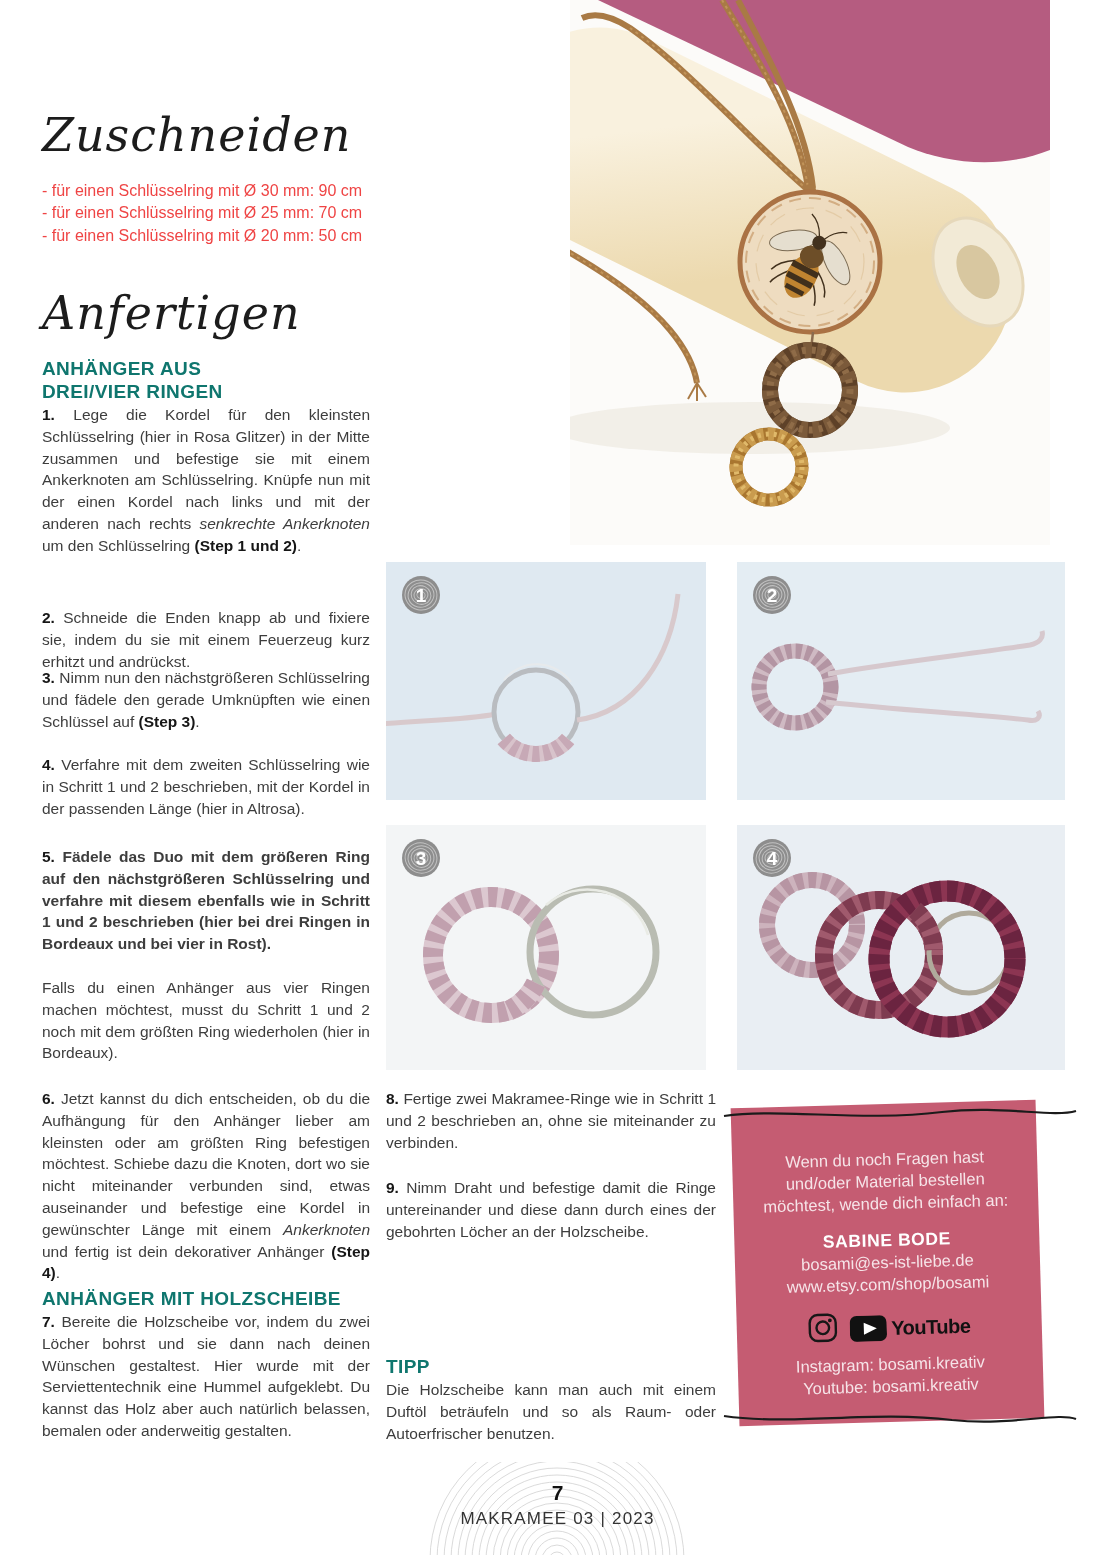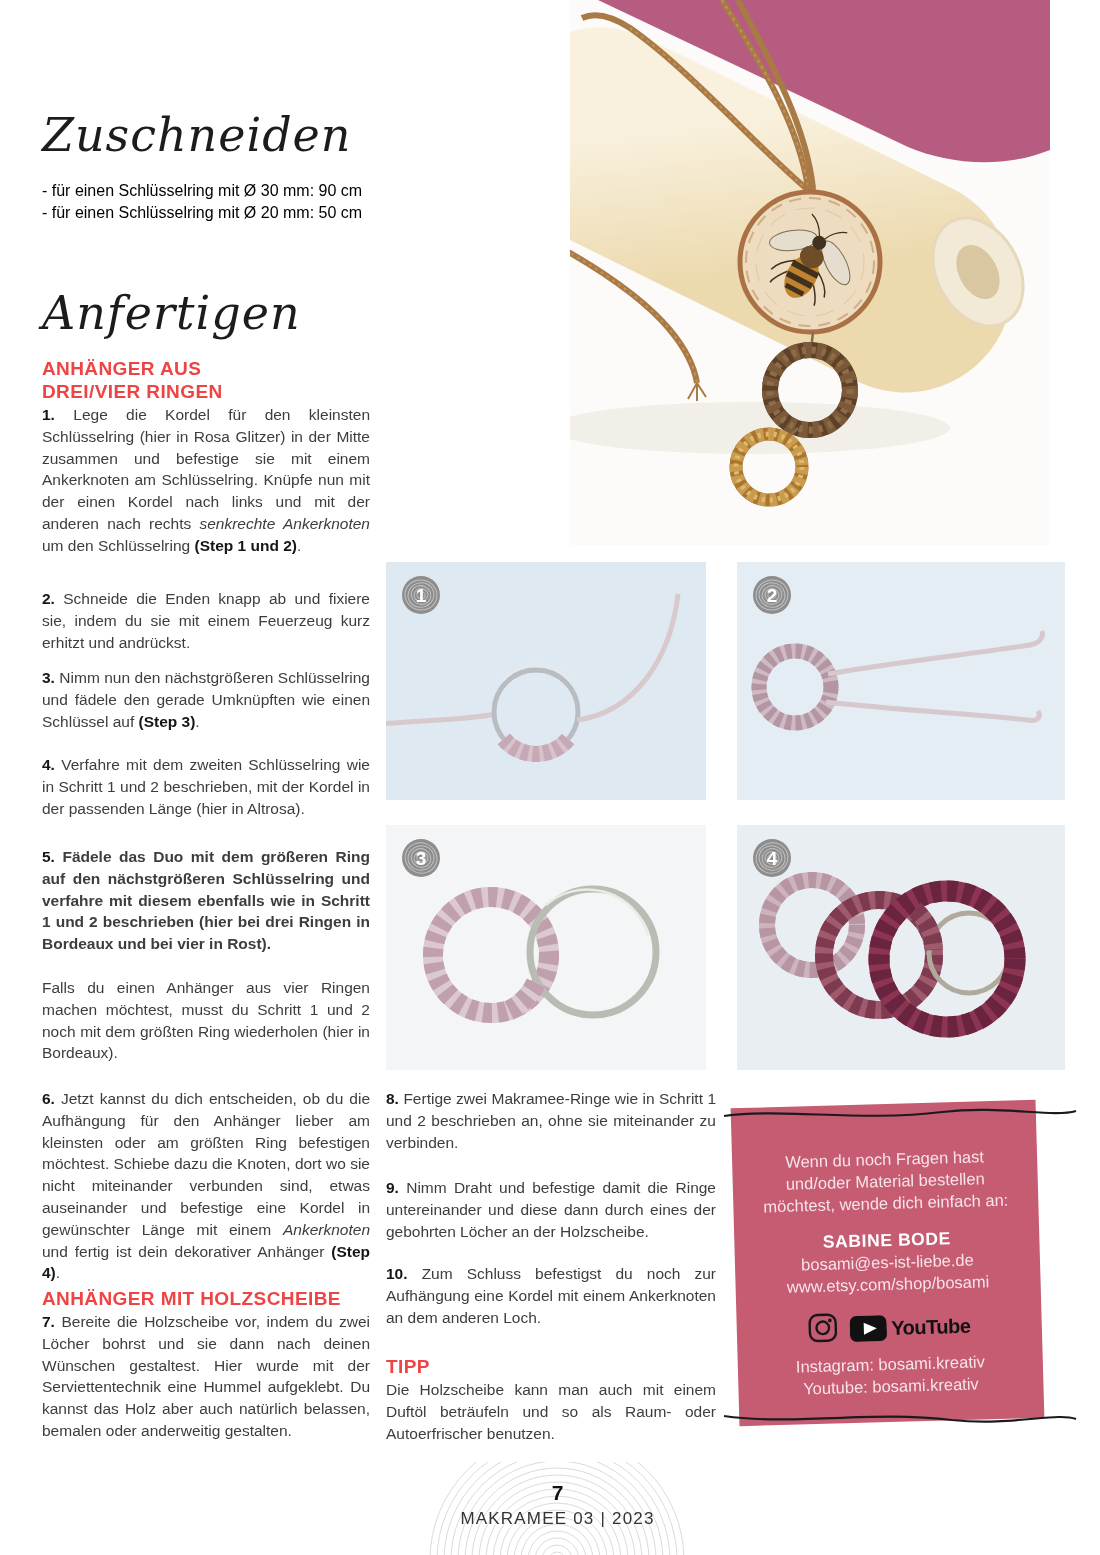--- a/index.html
+++ b/index.html
@@ -1,23 +1,23 @@
 <!DOCTYPE html>
 <html lang="de"><head>
 <meta charset="utf-8">
 <style>
   html,body{margin:0;padding:0;background:#e9e9e9;}
   .page{position:relative;width:1100px;height:1555px;background:#ffffff;overflow:hidden;
         font-family:"Liberation Sans",sans-serif;}
   .script-title{position:absolute;left:42px;font-family:"DejaVu Serif",serif;font-style:italic;
         font-weight:400;font-size:46px;color:#1c1c1c;letter-spacing:1px;}
   .cut-list{position:absolute;left:42px;top:180px;width:335px;font-size:16px;line-height:22.4px;
-        color:#000000;}
+        color:#ef4444;}
   .pink-head{position:absolute;left:42px;width:330px;font-size:19px;line-height:23px;font-weight:700;
-        color:#ef4444;letter-spacing:.4px;}
+        color:#0f766e;letter-spacing:.4px;}
   .para{position:absolute;width:328px;font-size:15.5px;line-height:21.8px;color:#3d3d3d;
         text-align:justify;hyphens:auto;}
   .para b{color:#161616;}
   .para i{}
   .col-l{left:42px;}
   .col-m{left:386px;width:330px;}
   .photo{position:absolute;overflow:hidden;}
   .badge{position:absolute;left:15px;top:13px;width:40px;height:40px;}
   
   .contact-wrap{position:absolute;left:722px;top:1096px;width:356px;height:345px;}
@@ -109,53 +109,53 @@
         <circle cx="199" cy="467" r="33" fill="none" stroke="#c99b4e" stroke-width="13" stroke-dasharray="7 4"></circle>
         <circle cx="199" cy="467" r="33" fill="none" stroke="#e0b96a" stroke-width="5" stroke-dasharray="3 5"></circle>
       </g>
     </svg>
   </div>
 
   <div class="script-title" style="top:108px;">Zuschneiden</div>
 
   <div class="cut-list">
     <div>- für einen Schlüsselring mit Ø 30 mm: 90 cm</div>
+    <div>- für einen Schlüsselring mit Ø 25 mm: 70 cm</div>
     <div>- für einen Schlüsselring mit Ø 20 mm: 50 cm</div>
   </div>
 
   <div class="script-title" style="top:286px;">Anfertigen</div>
 
   <div class="pink-head" style="top:357px;">
     <div>ANHÄNGER AUS</div>
     <div>DREI/VIER RINGEN</div>
   </div>
 
   <p class="para col-l" style="top:404px;margin:0;"><b>1.</b><span> Lege die Kordel für den kleinsten Schlüsselring (hier in Rosa Glitzer) in der Mitte zusammen und befestige sie mit einem Ankerknoten am Schlüsselring. Knüpfe nun mit der einen Kordel nach links und mit der anderen nach rechts </span><i>senkrechte Ankerknoten</i><span> um den Schlüsselring </span><b>(Step 1 und 2)</b><span>.</span></p>
 
-  <p class="para col-l" style="top:588px;margin:0;"><b>2.</b><span> Schneide die Enden knapp ab und fixiere sie, indem du sie mit einem Feuerzeug kurz erhitzt und andrückst.</span></p>
+  <p class="para col-l" style="top:607px;margin:0;"><b>2.</b><span> Schneide die Enden knapp ab und fixiere sie, indem du sie mit einem Feuerzeug kurz erhitzt und andrückst.</span></p>
 
   <p class="para col-l" style="top:667px;margin:0;"><b>3.</b><span> Nimm nun den nächstgrößeren Schlüsselring und fädele den gerade Umknüpften wie einen Schlüssel auf </span><b>(Step 3)</b><span>.</span></p>
 
   <p class="para col-l" style="top:754px;margin:0;"><b>4.</b><span> Verfahre mit dem zweiten Schlüsselring wie in Schritt 1 und 2 beschrieben, mit der Kordel in der passenden Länge (hier in Altrosa).</span></p>
 
   <p class="para col-l" style="top:846px;margin:0;font-weight:bold;"><b>5.</b><span> Fädele das Duo mit dem größeren Ring auf den nächstgrößeren Schlüsselring und verfahre mit diesem ebenfalls wie in Schritt 1 und 2 beschrieben (hier bei drei Ringen in Bordeaux und bei vier in Rost).</span></p>
 
   <p class="para col-l" style="top:977px;margin:0;"><span>Falls du einen Anhänger aus vier Ringen machen möchtest, musst du Schritt 1 und 2 noch mit dem größten Ring wiederholen (hier in Bordeaux).</span></p>
 
   <p class="para col-l" style="top:1088px;margin:0;"><b>6.</b><span> Jetzt kannst du dich entscheiden, ob du die Aufhängung für den Anhänger lieber am kleinsten oder am größten Ring befestigen möchtest. Schiebe dazu die Knoten, dort wo sie nicht miteinander verbunden sind, etwas auseinander und befestige eine Kordel in gewünschter Länge mit einem </span><i>Ankerknoten</i><span> und fertig ist dein dekorativer Anhänger </span><b>(Step 4)</b><span>.</span></p>
 
   <div class="pink-head" style="top:1287px;">ANHÄNGER MIT HOLZSCHEIBE</div>
 
   <p class="para col-l" style="top:1311px;margin:0;"><b>7.</b><span> Bereite die Holzscheibe vor, indem du zwei Löcher bohrst und sie dann nach deinen Wünschen gestaltest. Hier wurde mit der Serviettentechnik eine Hummel aufgeklebt. Du kannst das Holz aber auch natürlich belassen, bemalen oder anderweitig gestalten.</span></p>
 
   <p class="para col-m" style="top:1088px;margin:0;"><b>8.</b><span> Fertige zwei Makramee-Ringe wie in Schritt 1 und 2 beschrieben an, ohne sie miteinander zu verbinden.</span></p>
 
   <p class="para col-m" style="top:1177px;margin:0;"><b>9.</b><span> Nimm Draht und befestige damit die Ringe untereinander und diese dann durch eines der gebohrten Löcher an der Holzscheibe.</span></p>
 
-  <p class="para col-m" style="top:1263px;margin:0;"><b>10.</b><span> Zum Schluss befestigst du noch zur Aufhängung eine Kordel mit einem Ankerknoten an dem anderen Loch.</span></p>
 
   <div class="pink-head" style="left:386px;top:1355px;">TIPP</div>
   <p class="para col-m" style="top:1379px;margin:0;"><span>Die Holzscheibe kann man auch mit einem Duftöl beträufeln und so als Raum- oder Autoerfrischer benutzen.</span></p>
 
   <div class="photo" style="left:386px;top:562px;width:320px;height:238px;background:#dfe9f1;">
     <svg width="320" height="238" viewBox="0 0 320 238">
       <path d="M-5,162 C40,158 80,158 110,152" stroke="#d8c9cc" stroke-width="5" fill="none"></path>
       <circle cx="150" cy="150" r="42" fill="none" stroke="#b9bcc0" stroke-width="5"></circle>
       <path d="M118,118 A42,42 0 0 1 185,120" stroke="#e7eaec" stroke-width="2" fill="none"></path>
       <path d="M117.8,177 A42,42 0 0 0 182.2,177" stroke="#d8c3cb" stroke-width="16" fill="none"></path>

